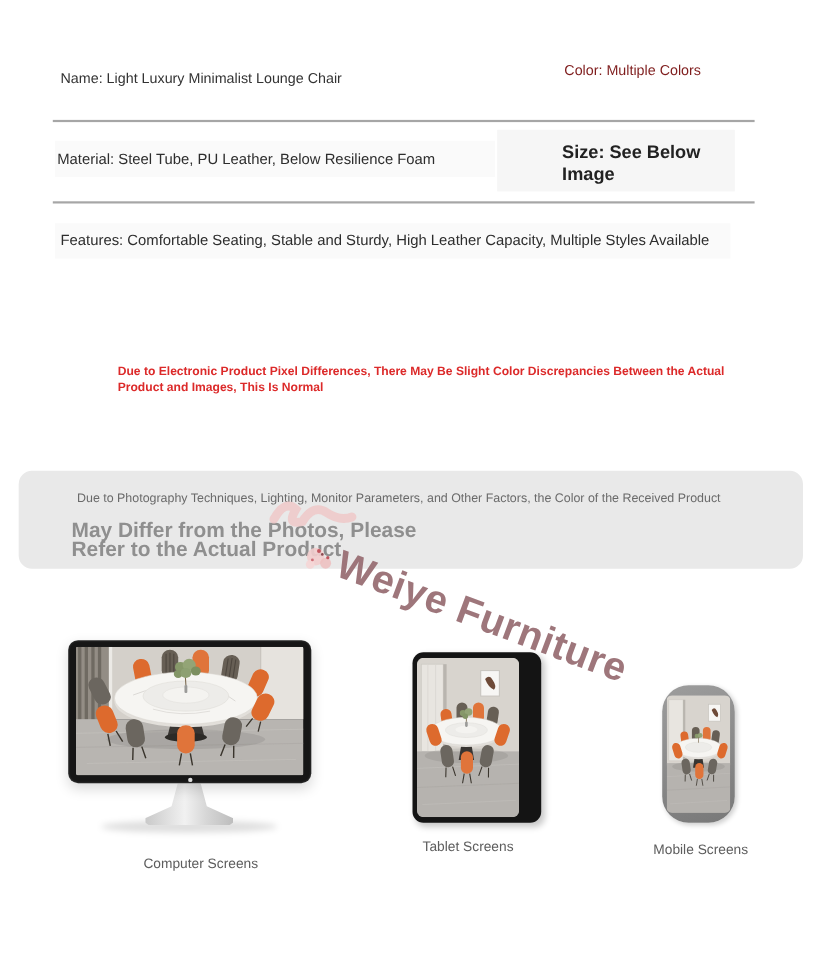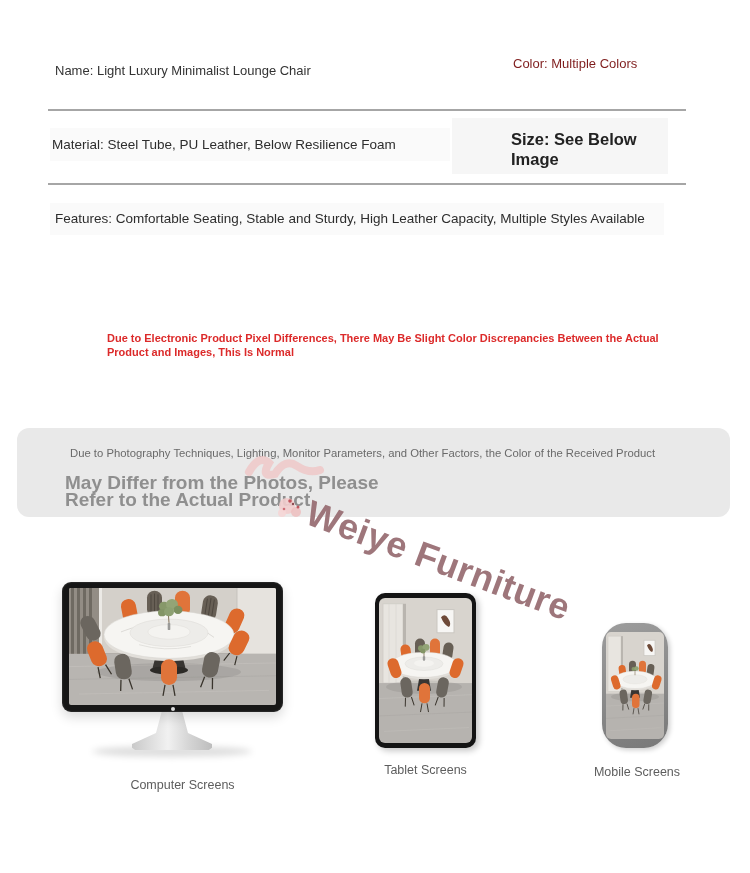--- a/index.html
+++ b/index.html
@@ -57,21 +57,21 @@
   .monitor-dot{position:absolute;left:50%;bottom:1px;width:4px;height:4px;margin-left:-2px;
     border-radius:50%;background:#f2f2f2;opacity:.9;}
   .monitor-shadow{position:absolute;left:30px;top:164px;width:160px;height:11px;border-radius:50%;
     background:rgba(0,0,0,0.13);filter:blur(3px);}
   .monitor-stand{position:absolute;left:70px;top:130px;width:80px;height:38px;
     background:linear-gradient(90deg,#c9c9c9,#f1f1f1 45%,#d6d6d6 70%,#bdbdbd);
     clip-path:polygon(37% 0,63% 0,70% 55%,100% 84%,100% 94%,96% 100%,4% 100%,0 94%,0 84%,30% 55%);}
   .monitor .device-label{left:10px;top:184px;width:221px;margin-top:12px;}
 
   .tablet{left:375px;top:593px;width:101px;height:155px;background:#141414;border-radius:10px;
-    box-shadow:3px 3px 6px rgba(0,0,0,0.22);}
+    box-shadow:3px 3px 6px rgba(0,0,0,0.22);padding-left:16px;}
   .tablet-screen{position:absolute;left:4px;top:5px;width:93px;height:145px;border-radius:6px;overflow:hidden;}
   .tablet .device-label{left:0;top:170px;width:101px;}
 
   .phone{left:602px;top:623px;width:66px;height:125px;border-radius:24px;
     background:linear-gradient(160deg,#9d9d9d,#787878);box-shadow:2px 2px 5px rgba(0,0,0,0.2);}
   .phone-screen{position:absolute;left:4px;top:9px;width:58px;height:107px;border-radius:5px;overflow:hidden;}
   .phone .device-label{left:-25px;top:142px;width:120px;}
 
   .scene-svg{display:block;width:100%;height:100%;}
 </style>

